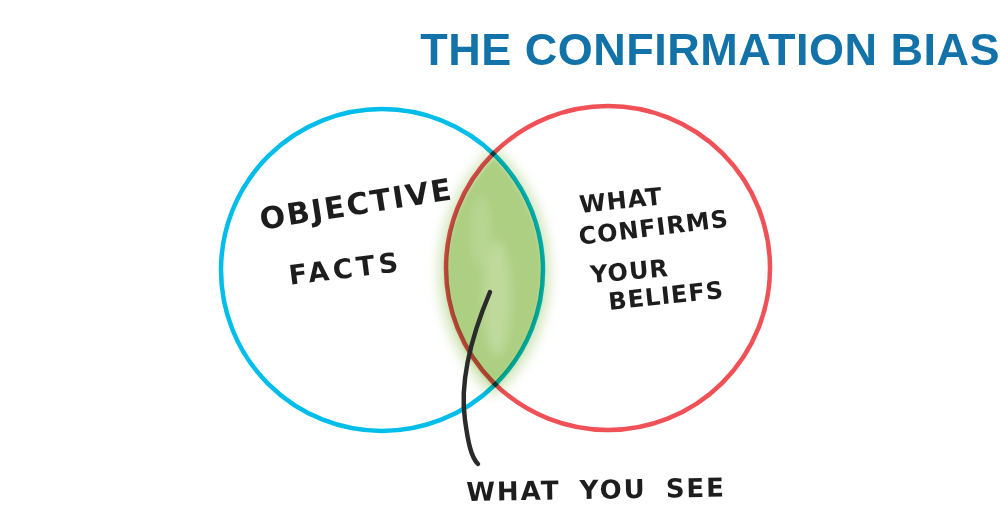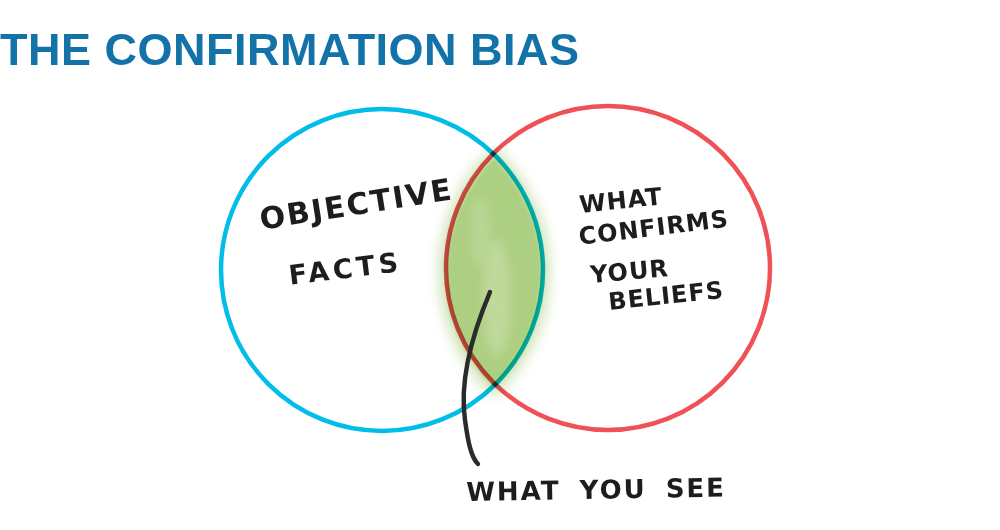--- a/index.html
+++ b/index.html
@@ -10,21 +10,21 @@
     height: 530px;
     background: #ffffff;
     overflow: hidden;
     font-family: "Liberation Sans", sans-serif;
   }
   .title {
     position: absolute;
     top: 24px;
     left: 0;
     width: 1000px;
-    text-align: left;
+    text-align: right;
     font-size: 45px;
     font-weight: 700;
     letter-spacing: 0.5px;
     color: #1373a9;
     font-family: "Liberation Sans", sans-serif;
   }
   .venn-svg {
     position: absolute;
     left: 0;
     top: 0;

